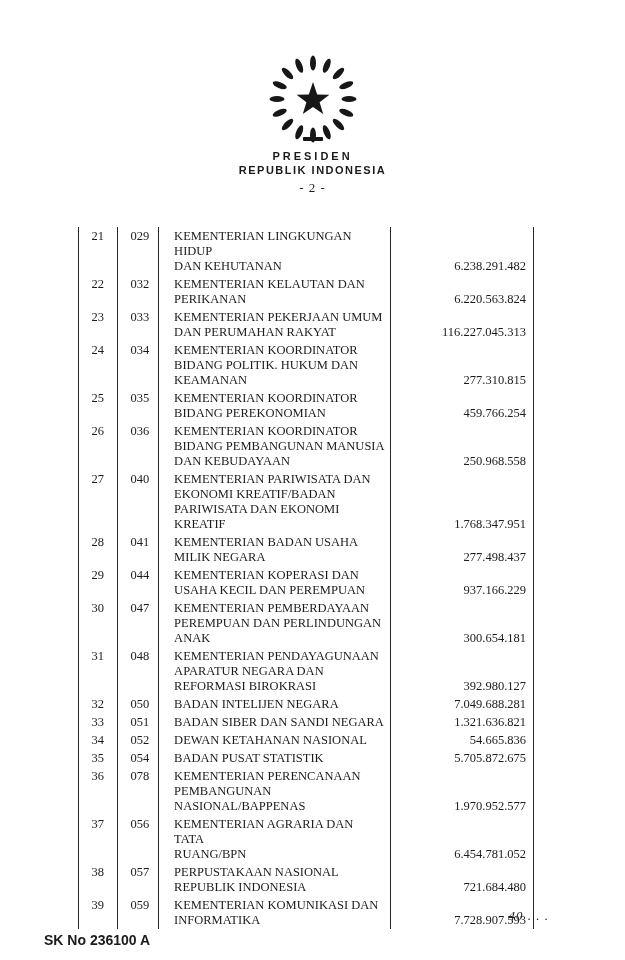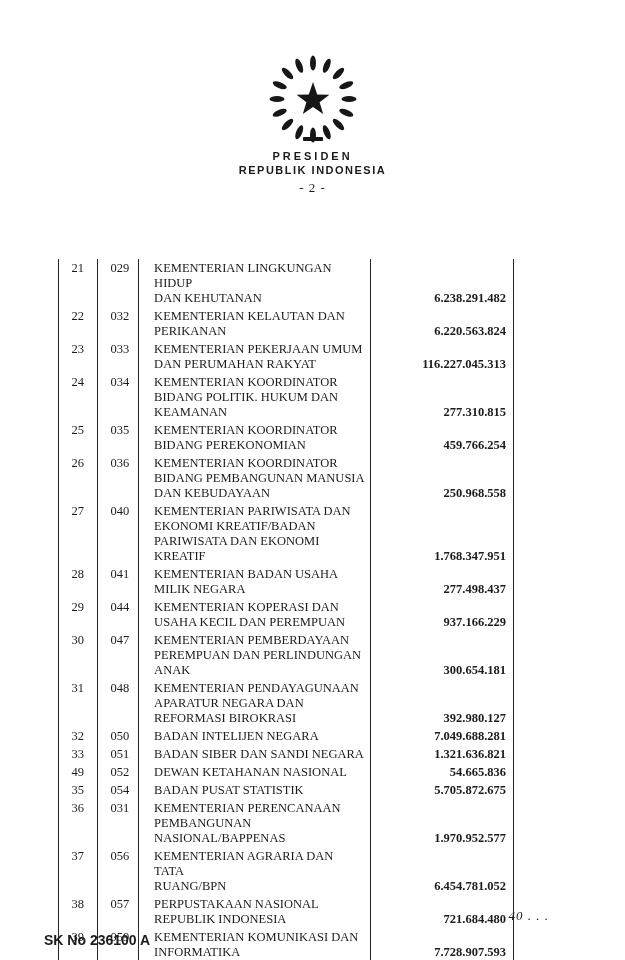--- a/index.html
+++ b/index.html
@@ -21,35 +21,35 @@
     font-family:"Liberation Sans", sans-serif;
     font-weight:bold; font-size:11px; letter-spacing:3px; margin-top:5px;
   }
   .hdr2 {
     font-family:"Liberation Sans", sans-serif;
     font-weight:bold; font-size:11px; letter-spacing:1.5px; margin-top:2px;
   }
   .pagenum { font-size:13px; letter-spacing:1px; margin-top:4px; }
 
   
-  .btable { position:absolute; left:58px; top:227px; width:456px;margin-top:32px; }
+  .btable { position:absolute; left:78px; top:227px; width:456px; }
   .row { display:flex; align-items:stretch; }
   .c {
     border-left:1px solid #262626;
     padding:2px 4px 1px 4px;
     font-size:12.5px; line-height:15px;
   }
   .no   { width:40px; text-align:center; }
   .code { width:43px; text-align:center;padding-left:8px; }
   .name { width:242px; padding-left:15px; white-space:pre-line; }
   .amt  {
     width:151px;
     border-right:1px solid #262626;
     display:flex; flex-direction:column; justify-content:flex-end;
-    text-align:right; padding-right:7px;font-weight:bold;
+    text-align:right; padding-right:7px;
   }
 
   .cont {
     position:absolute; top:908px; right:76px;
     font-size:13px; letter-spacing:1px;font-style:italic;
   }
   .skno {
     position:absolute; left:44px; top:932px;
     font-family:"Liberation Sans", sans-serif;
     font-weight:bold; font-size:14px;
@@ -193,36 +193,36 @@
   </div>
 
   <div class="row">
     <div class="c no">33</div>
     <div class="c code">051</div>
     <div class="c name">BADAN SIBER DAN SANDI NEGARA</div>
     <div class="c amt">1.321.636.821</div>
   </div>
 
   <div class="row">
-    <div class="c no">49</div>
+    <div class="c no">34</div>
     <div class="c code">052</div>
     <div class="c name">DEWAN KETAHANAN NASIONAL</div>
     <div class="c amt">54.665.836</div>
   </div>
 
   <div class="row">
     <div class="c no">35</div>
     <div class="c code">054</div>
     <div class="c name">BADAN PUSAT STATISTIK</div>
     <div class="c amt">5.705.872.675</div>
   </div>
 
   <div class="row">
     <div class="c no">36</div>
-    <div class="c code">031</div>
+    <div class="c code">078</div>
     <div class="c name">KEMENTERIAN PERENCANAAN
 PEMBANGUNAN
 NASIONAL/BAPPENAS</div>
     <div class="c amt">1.970.952.577</div>
   </div>
 
   <div class="row">
     <div class="c no">37</div>
     <div class="c code">056</div>
     <div class="c name">KEMENTERIAN AGRARIA DAN TATA

